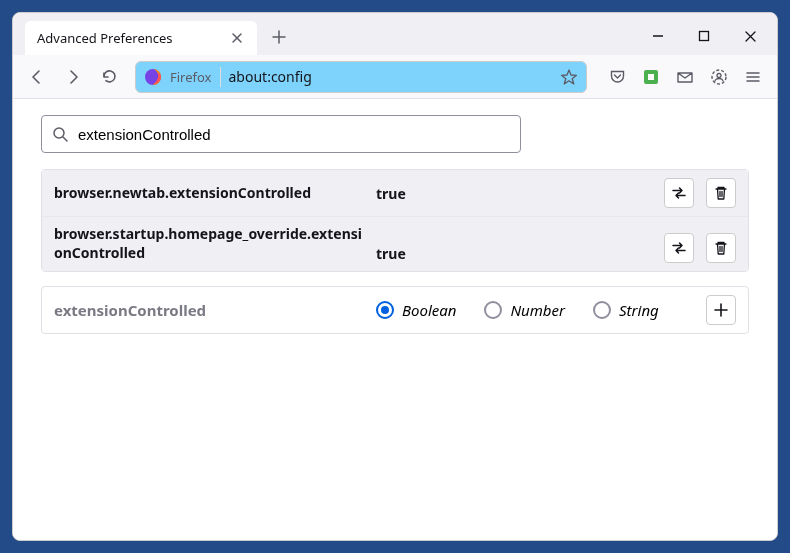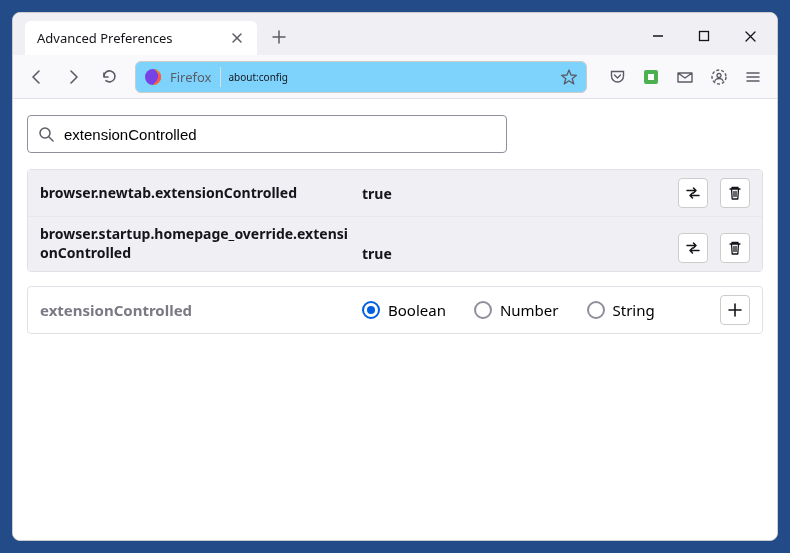--- a/index.html
+++ b/index.html
@@ -10,38 +10,38 @@
     .tab-close { margin-left: auto; width: 16px; height: 16px; display: flex; align-items: center; justify-content: center; cursor: pointer; }
     .tab-add { width: 32px; height: 32px; display: flex; align-items: center; justify-content: center; margin-left: 6px; margin-bottom: 2px; }
     .winctrl { position: absolute; right: 4px; top: 8px; display: flex; gap: 0; }
     .winbtn { width: 46px; height: 30px; display: flex; align-items: center; justify-content: center; }
     .toolbar { height: 44px; background: #f9f9fb; border-bottom: 1px solid #e0e0e6; display: flex; align-items: center; padding: 0 8px; gap: 4px; }
     .navbtn { width: 32px; height: 32px; display: flex; align-items: center; justify-content: center; border-radius: 4px; }
     .urlbar { flex: 1; height: 32px; background: #7dd3fc; border: 1px solid #ccc; border-radius: 6px; display: flex; align-items: center; padding: 0 8px; margin: 0 6px; gap: 8px; }
     .fxicon { width: 18px; height: 18px; }
     .fxlabel { font-size: 13px; color: #5b5b66; }
     .vsep { width: 1px; height: 20px; background: #ddd; }
-    .urltext { font-size: 10px; color: #15141a; }
+    .urltext { font-size: 14px; color: #15141a; }
     .star { margin-left: auto; }
     .tbright { display: flex; gap: 2px; margin-left: 4px; }
-    .content { flex: 1; background: #fff; padding: 16px 14px; overflow: auto; }
+    .content { flex: 1; background: #fff; padding: 16px 28px; overflow: auto; }
     .searchrow { display: flex; align-items: center; gap: 14px; margin-bottom: 16px; }
     .searchbox { flex: 0 0 480px; height: 38px; border: 1px solid #8f8f9d; border-radius: 4px; display: flex; align-items: center; padding: 0 10px; gap: 10px; }
     .searchbox input { border: none; outline: none; font-size: 15px; flex: 1; }
     .chkrow { display: flex; align-items: center; gap: 8px; font-size: 15px; color: #15141a; }
     .chkbox { width: 16px; height: 16px; border: 1.5px solid #8f8f9d; border-radius: 2px; }
     .preflist { border: 1px solid #e0e0e6; border-radius: 4px; margin-bottom: 14px; }
     .prefrow { display: flex; align-items: center; min-height: 42px; padding: 8px 12px; gap: 12px; border-bottom: 1px solid #e7e7ed; background: #f0f0f4; }
     .prefrow:last-child { border-bottom: none; align-items: flex-end; }
     .prefname { font-weight: 700; font-size: 14px; color: #15141a; width: 310px; word-break: break-all; line-height: 1.35; }
     .prefval { font-weight: 700; font-size: 14px; color: #15141a; flex: 1; }
     .iconbtn { width: 30px; height: 30px; border: 1px solid #ccc; border-radius: 4px; background: #fff; display: flex; align-items: center; justify-content: center; }
     .addrow { display: flex; align-items: center; min-height: 48px; padding: 8px 12px; gap: 12px; border: 1px solid #e0e0e6; border-radius: 4px; }
     .addname { font-weight: 700; font-size: 15px; color: #7a7a85; width: 310px; }
-    .radios { display: flex; gap: 28px; flex: 1; align-items: flex-start; }
+    .radios { display: flex; gap: 28px; flex: 1; align-items: flex-start; font-style: italic; }
     .radio { display: flex; align-items: center; gap: 8px; font-size: 15px; }
     .radio-circle { width: 18px; height: 18px; border-radius: 50%; border: 2px solid #8f8f9d; position: relative; }
     .radio-circle.sel { border-color: #0060df; }
     .radio-circle.sel::after { content: ""; position: absolute; inset: 3px; background: #0060df; border-radius: 50%; }
     svg { display: block; }
   </style>
 </head>
 <body>
 
 <div class="window">

